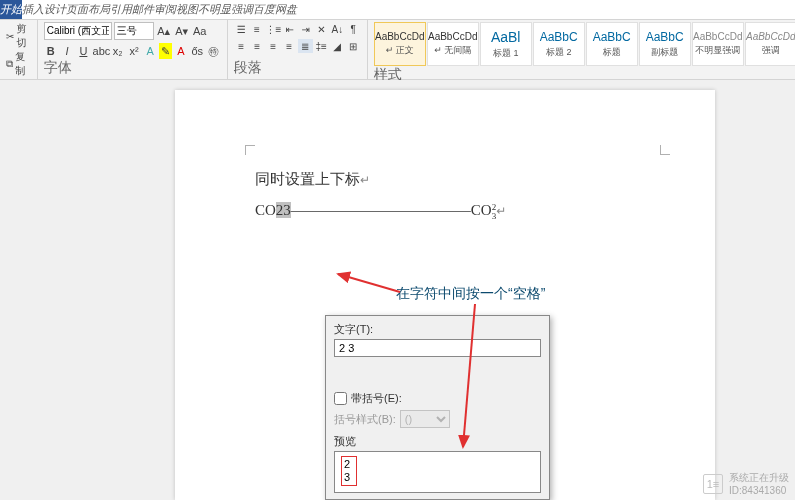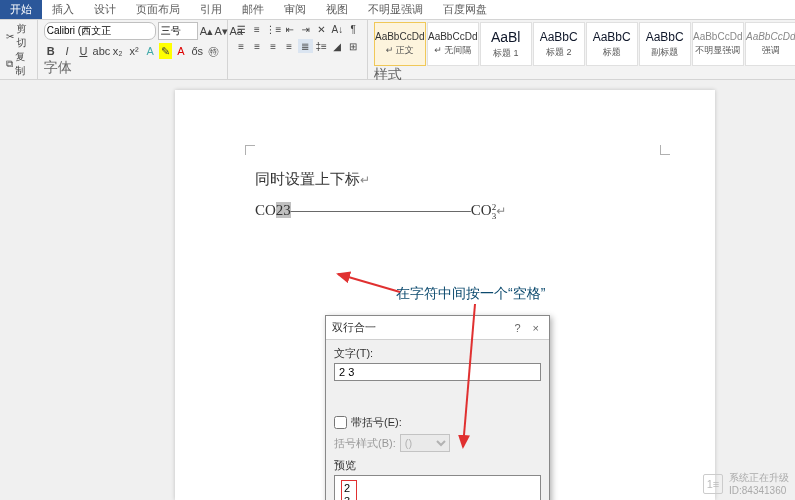--- a/index.html
+++ b/index.html
@@ -1,20 +1,20 @@
 <!DOCTYPE html>
 <html><head>
 <meta charset="utf-8">
 <style>
 * { margin: 0; padding: 0; box-sizing: border-box; }
 body { font-family: "Microsoft YaHei", "Segoe UI", sans-serif; font-size: 12px; background: #fff; width: 795px; height: 500px; overflow: hidden; position: relative; }
 
 
 .tabs { display: flex; height: 20px; background: #fff; border-bottom: 1px solid #d4d4d4; font-size: 11px; }
-.tab { padding: 2px 10px; cursor: pointer; color: #5a5a5a; }
+.tab { padding: 2px 0; cursor: pointer; color: #5a5a5a; font-style: italic; }
 .tab.active { background: #2b579a; color: #fff; }
 
 
 .ribbon { display: flex; height: 60px; background: #f3f3f3; border-bottom: 1px solid #d4d4d4; }
 .group { border-right: 1px solid #d4d4d4; display: flex; flex-direction: column; justify-content: space-between; padding: 2px 6px; }
 .group-label { text-align: left; font-size: 14px; color: #666; }
 
 
 .clip-row { display: flex; align-items: center; gap: 2px; font-size: 10px; color: #444; }
 
@@ -28,21 +28,21 @@
 
 
 .para-row { display: flex; gap: 1px; }
 .para-btn { width: 16px; height: 14px; display: flex; align-items: center; justify-content: center; color: #444; cursor: pointer; font-size: 10px; }
 
 
 .styles-row { display: flex; gap: 1px; }
 .style-box { width: 52px; height: 44px; border: 1px solid #e0e0e0; background: #fff; display: flex; flex-direction: column; align-items: center; justify-content: center; cursor: pointer; }
 .style-box.active { border: 1px solid #f0c858; background: #fdf4dd; }
 .style-sample { font-size: 10px; color: #333; }
-.style-sample.heading { color: #0f172a; }
+.style-sample.heading { color: #0369a1; }
 .style-sample.dim { color: #888; }
 .style-name { font-size: 9px; color: #555; margin-top: 2px; }
 
 
 .doc-area { position: absolute; top: 80px; left: 0; right: 0; bottom: 0; background: #f0f0f0; }
 .page { position: absolute; left: 175px; top: 10px; width: 540px; height: 410px; background: #fff; box-shadow: 0 0 4px rgba(0,0,0,0.2); }
 .corner { position: absolute; width: 12px; height: 12px; border-color: #b0b0b0; }
 .corner.tl { top: 55px; left: 70px; border-top: 1px solid #b0b0b0; border-left: 1px solid #b0b0b0; border-top: none; border-left: none; border-bottom: 1px solid #b0b0b0; border-right: 1px solid #b0b0b0; transform: rotate(180deg); width:10px; height:10px;}
 .corner.tr { top: 55px; right: 45px; border-bottom: 1px solid #b0b0b0; border-left: 1px solid #b0b0b0; width:10px; height:10px;}
 .doc-text { position: absolute; left: 80px; font-size: 15px; color: #333; }
@@ -105,21 +105,21 @@
           <span>🖌</span>
           <span>格式刷</span>
         </div>
     </div>
     <div class="group-label">贴板</div>
   </div>
 
   <div class="group" style="width:190px">
     <div>
       <div class="font-row">
-        <input class="font-combo" style="width: 112px; border-radius: 7px;" value="Calibri (西文正">
+        <input class="font-combo" style="width: 68px;" value="Calibri (西文正">
         <input class="font-combo" style="width: 40px;" value="三号">
         <span class="font-btn">A▴</span>
         <span class="font-btn">A▾</span>
         <span class="font-btn">Aa</span>
       </div>
       <div class="font-row" style="margin-top:3px">
         <span class="font-btn bold">B</span>
         <span class="font-btn italic">I</span>
         <span class="font-btn underline">U</span>
         <span class="font-btn">abc</span>
@@ -151,20 +151,21 @@
         <span class="para-btn">≡</span>
         <span class="para-btn">≡</span>
         <span class="para-btn">≡</span>
         <span class="para-btn">≡</span>
         <span class="para-btn" style="background:#dbe5f1">≣</span>
         <span class="para-btn">‡≡</span>
         <span class="para-btn">◢</span>
         <span class="para-btn">⊞</span>
       </div>
     </div>
+    <div class="group-label">段落</div>
   </div>
 
   <div class="group" style="flex:1">
     <div class="styles-row">
       <div class="style-box active">
           <span class="style-sample">AaBbCcDd</span>
           <span class="style-name">↵ 正文</span>
         </div>
       <div class="style-box">
           <span class="style-sample">AaBbCcDd</span>
@@ -205,27 +206,20 @@
     <div class="corner tr"></div>
     <div class="doc-text title-line">
       <span>同时设置上下标</span><span class="para-mark">↵</span>
     </div>
     <div class="doc-text formula-line">
       <span>CO</span><span class="selected">23</span><span>————————————</span><span>CO</span><span style="display:inline-block;vertical-align:middle;font-size:9px;line-height:0.9"><span>2</span><br><span>3</span></span><span class="para-mark">↵</span>
     </div>
   </div>
 
   <div class="dialog">
-    <div class="dlg-title">
-      <span class="dlg-title-text">双行合一</span>
-      <span class="dlg-ctrls">
-        <span>?</span>
-        <span class="dlg-close">×</span>
-      </span>
-    </div>
     <div class="dlg-body">
       <label class="dlg-label">文字(T):</label>
       <input class="dlg-input" value="2 3" style="">
       <div style="height:26px"></div>
       <div class="dlg-check-row">
         <input type="checkbox" style="">
         <span>带括号(E):</span>
       </div>
       <div class="dlg-sub-row">
         <span>括号样式(B):</span>

